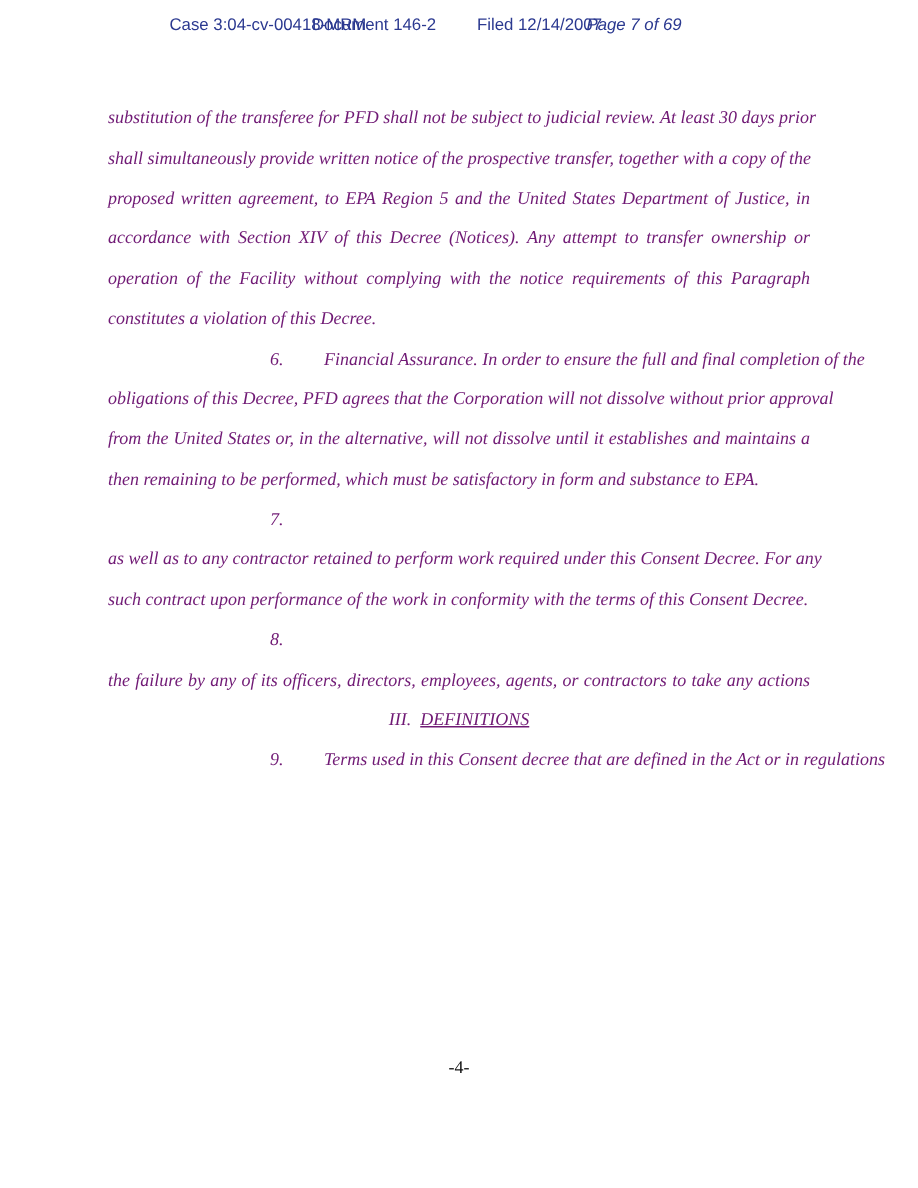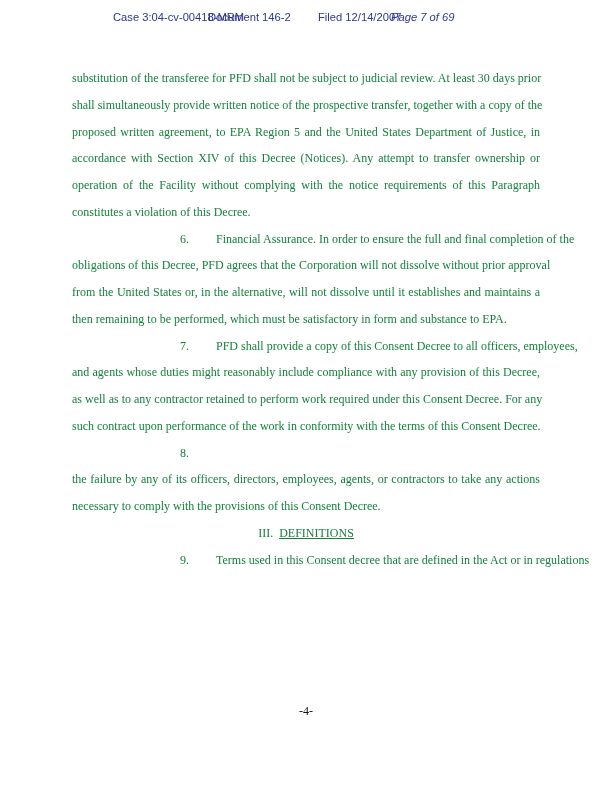--- a/index.html
+++ b/index.html
@@ -8,22 +8,23 @@
       position: absolute; top: 8px; left: 0; width: 612px; height: 20px;
       font-family: "Liberation Sans", sans-serif; font-size: 11.2px; color: #2b3990;
     }
     .header span { position: absolute; top: 3px; white-space: nowrap; }
     .hdr-case { left: 74px; margin-left: 39px; }
     .hdr-doc { left: 208px; }
     .hdr-filed { left: 318px; }
     .hdr-page { left: 391px; font-style: italic; }
     .page {
       position: absolute; left: 72px; top: 65px; width: 468px;
-      font-family: "Liberation Serif", serif; font-size: 12px; color: #15803d;
+      font-family: "Liberation Serif", serif; font-size: 12px; color: #701a75;
       line-height: 26.75px;
+      font-style: italic;
     }
     .line { display: block; height: 26.75px; white-space: nowrap; text-align: justify; text-align-last: justify; }
     .line.last { text-align-last: left; }
     .line.indent { padding-left: 144px; width: 324px; }
     .line.indent .num { position: absolute; left: 108px; }
     .para { position: relative; }
     .heading { text-align-last: center; }
     .heading .u { text-decoration: underline; }
     .footer {
       position: absolute; top: 704px; left: 0; width: 612px; text-align: center;
@@ -57,33 +58,30 @@
       <span>Financial Assurance.  In order to ensure the full and final completion of the</span>
     </div>
     <span class="line">obligations of this Decree, PFD agrees that the Corporation will not dissolve without prior approval</span>
     <span class="line">from the United States or, in the alternative, will not dissolve until it establishes and maintains a</span>
     <span class="line last">then remaining to be performed, which must be satisfactory in form and substance to EPA.</span>
   </div>
 
   <div class="para">
     <div class="line indent">
       <span class="num">7.</span>
-      <span>PFD shall provide a copy of this Consent Decree to all officers, employees,</span>
     </div>
-    <span class="line">and agents whose duties might reasonably include compliance with any provision of this Decree,</span>
     <span class="line">as well as to any contractor retained to perform work required under this Consent Decree.  For any</span>
     <span class="line last">such contract upon performance of the work in conformity with the terms of this Consent Decree.</span>
   </div>
 
   <div class="para">
     <div class="line indent">
       <span class="num">8.</span>
     </div>
     <span class="line">the failure by any of its officers, directors, employees, agents, or contractors to take any actions</span>
-    <span class="line last">necessary to comply with the provisions of this Consent Decree.</span>
   </div>
 
   <div class="line heading">
     <span>III.</span>&nbsp;
     <span class="u">DEFINITIONS</span>
   </div>
 
   <div class="para">
     <div class="line indent">
       <span class="num">9.</span>

